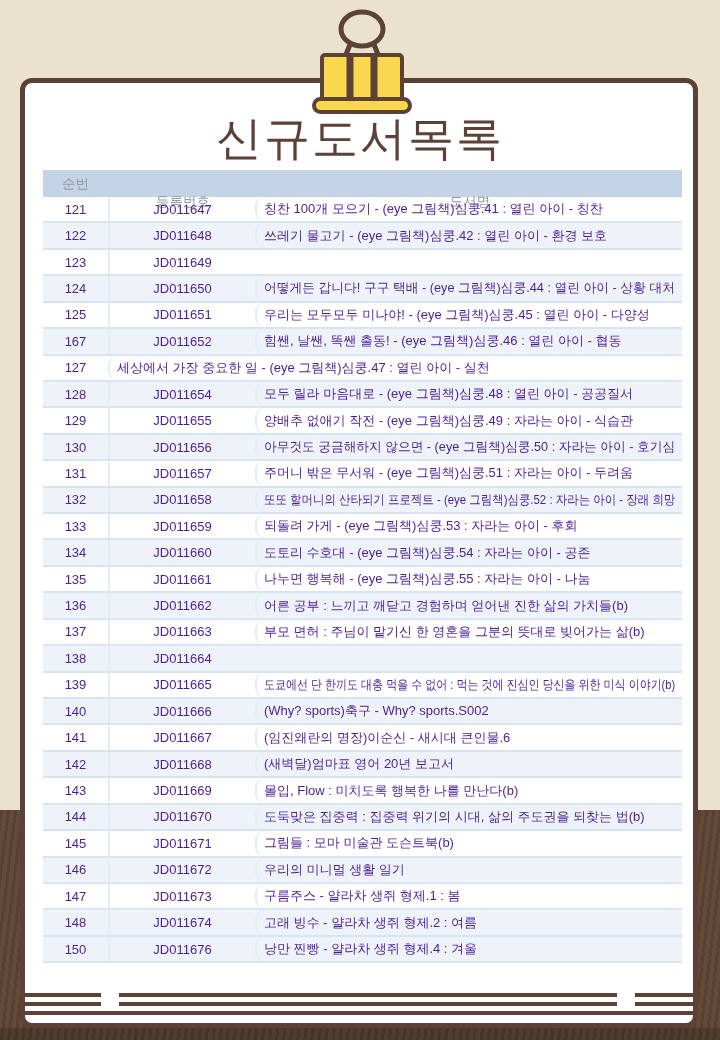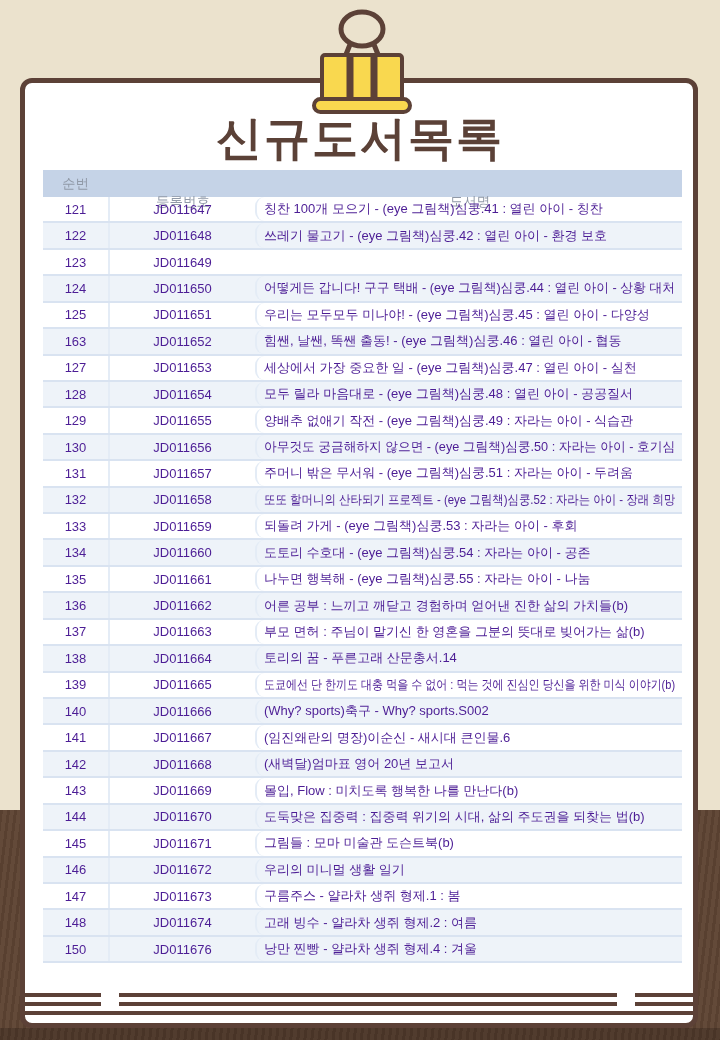--- a/index.html
+++ b/index.html
@@ -23,21 +23,21 @@
     box-sizing:border-box;border:5px solid var(--frame,#5c4137);
     border-radius:12px;background:#ffffff;
   }
   .stripe{position:absolute;left:0;right:0;height:4px;background:var(--frame,#5c4137);}
   .s1{bottom:26px;} .s2{bottom:17px;} .s3{bottom:8px;}
   .notch{position:absolute;top:0;height:4px;width:18px;background:#ffffff;}
   .n-left{left:76px;} .n-right{left:592px;}
   .clip{position:absolute;left:310px;top:6px;width:104px;height:108px;z-index:3;}
   .title{
     position:absolute;left:0;top:108px;width:720px;text-align:center;
-    font-size:46px;font-weight:700;letter-spacing:2px;color:var(--title,#5b4137);
+    font-size:46px;font-weight:400;letter-spacing:2px;color:var(--title,#5b4137);
     z-index:2;
   }
   .table{position:absolute;left:43px;top:170px;width:639px;z-index:2;}
   .thead{
     display:flex;height:27px;background:var(--header_bg,#c5d3e7);
     color:var(--header_text,#9099a7);font-size:13.5px;
   }
   .th{display:flex;align-items:center;justify-content:center;box-sizing:border-box;}
   .th+.th{border-left:3px solid #ffffff;margin-top:32px;}
   .c-num{width:65px;flex:0 0 65px;}
@@ -118,29 +118,28 @@
         </div>
       </div>
       <div class="tr">
         <div class="td c-num">125</div>
         <div class="td c-reg">JD011651</div>
         <div class="td c-title">
           <span class="fit">우리는 모두모두 미나야! - (eye 그림책)심쿵.45 : 열린 아이 - 다양성</span>
         </div>
       </div>
       <div class="tr alt">
-        <div class="td c-num">163</div>
+        <div class="td c-num">167</div>
         <div class="td c-reg">JD011652</div>
         <div class="td c-title">
           <span class="fit">힘쌘, 날쌘, 똑쌘 출동! - (eye 그림책)심쿵.46 : 열린 아이 - 협동</span>
         </div>
       </div>
       <div class="tr">
         <div class="td c-num">127</div>
-        <div class="td c-reg">JD011653</div>
         <div class="td c-title">
           <span class="fit">세상에서 가장 중요한 일 - (eye 그림책)심쿵.47 : 열린 아이 - 실천</span>
         </div>
       </div>
       <div class="tr alt">
         <div class="td c-num">128</div>
         <div class="td c-reg">JD011654</div>
         <div class="td c-title">
           <span class="fit">모두 릴라 마음대로 - (eye 그림책)심쿵.48 : 열린 아이 - 공공질서</span>
         </div>
@@ -204,23 +203,20 @@
       <div class="tr">
         <div class="td c-num">137</div>
         <div class="td c-reg">JD011663</div>
         <div class="td c-title">
           <span class="fit">부모 면허 : 주님이 맡기신 한 영혼을 그분의 뜻대로 빚어가는 삶(b)</span>
         </div>
       </div>
       <div class="tr alt">
         <div class="td c-num">138</div>
         <div class="td c-reg">JD011664</div>
-        <div class="td c-title">
-          <span class="fit">토리의 꿈 - 푸른고래 산문총서.14</span>
-        </div>
       </div>
       <div class="tr">
         <div class="td c-num">139</div>
         <div class="td c-reg">JD011665</div>
         <div class="td c-title">
           <span class="fit" style="transform: scaleX(0.845679);">도쿄에선 단 한끼도 대충 먹을 수 없어 : 먹는 것에 진심인 당신을 위한 미식 이야기(b)</span>
         </div>
       </div>
       <div class="tr alt">
         <div class="td c-num">140</div>

